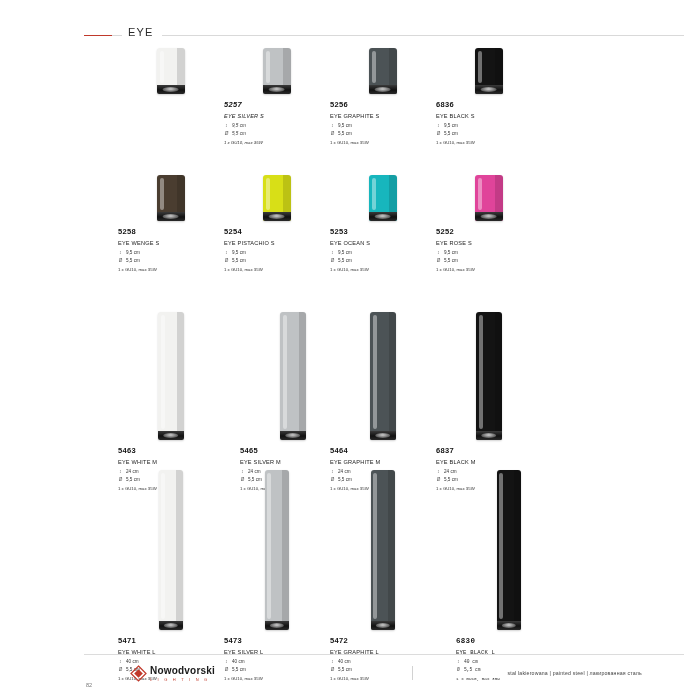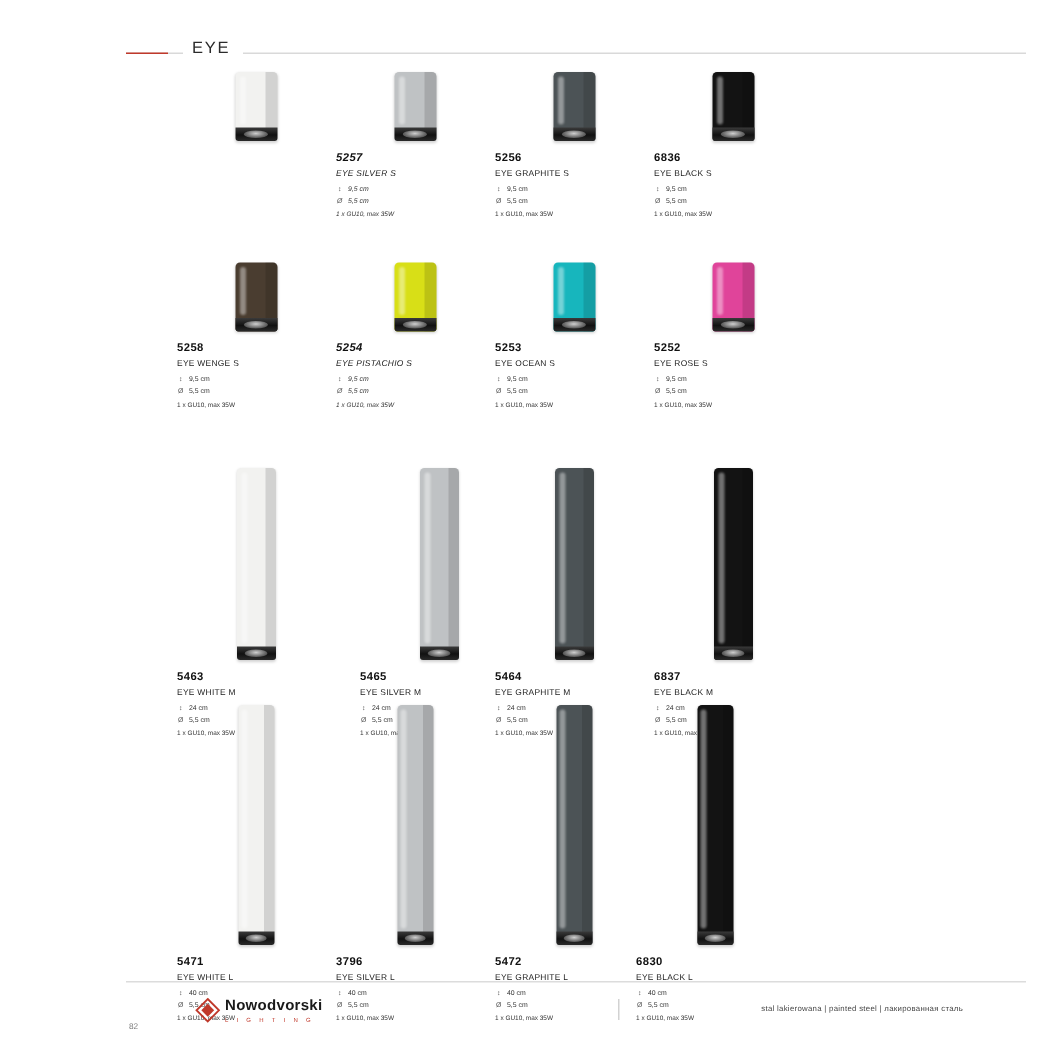--- a/index.html
+++ b/index.html
@@ -314,21 +314,21 @@
               <span class="sym">↕</span>
               <span>9,5 cm</span>
             </div>
             <div class="spec">
               <span class="sym">Ø</span>
               <span>5,5 cm</span>
             </div>
             <div class="power">1 x GU10, max 35W</div>
           </div>
         </div>
-        <div class="cell" style="left: 224px; top: 0px; font-style: italic;">
+        <div class="cell" style="left: 224px; top: 0px;">
           <div class="art" style="height: 46px;">
             <div class="lamp" style="width: 28px; height: 46px; bottom: 0px; background: rgb(216, 223, 23); box-shadow: rgba(0, 0, 0, 0.18) 0px 1px 2px;">
               <div class="shade"></div>
               <div class="gloss"></div>
               <div class="cap"></div>
             </div>
           </div>
           <div class="info" style="position: relative; margin-top: 6px;">
             <div class="code">5254</div>
             <div class="name">EYE PISTACHIO S</div>
@@ -503,21 +503,21 @@
         </div>
         <div class="cell" style="left: 224px; top: 0px;">
           <div class="art" style="height: 160px;">
             <div class="lamp" style="width: 24px; height: 160px; bottom: 0px; background: rgb(191, 194, 196); box-shadow: rgba(0, 0, 0, 0.18) 0px 1px 2px;">
               <div class="shade"></div>
               <div class="gloss"></div>
               <div class="cap"></div>
             </div>
           </div>
           <div class="info" style="position: relative; margin-top: 6px;">
-            <div class="code">3796</div>
+            <div class="code">5473</div>
             <div class="name">EYE SILVER L</div>
             <div class="spec">
               <span class="sym">↕</span>
               <span>40 cm</span>
             </div>
             <div class="spec">
               <span class="sym">Ø</span>
               <span>5,5 cm</span>
             </div>
             <div class="power">1 x GU10, max 35W</div>
@@ -538,21 +538,21 @@
               <span class="sym">↕</span>
               <span>40 cm</span>
             </div>
             <div class="spec">
               <span class="sym">Ø</span>
               <span>5,5 cm</span>
             </div>
             <div class="power">1 x GU10, max 35W</div>
           </div>
         </div>
-        <div class="cell" style="left: 424px; top: 0px;">
+        <div class="cell" style="left: 456px; top: 0px; font-family: Liberation Mono, monospace;">
           <div class="art" style="height: 160px;">
             <div class="lamp" style="width: 24px; height: 160px; bottom: 0px; background: rgb(19, 19, 19); box-shadow: rgba(0, 0, 0, 0.18) 0px 1px 2px;">
               <div class="shade"></div>
               <div class="gloss"></div>
               <div class="cap"></div>
             </div>
           </div>
           <div class="info" style="position: relative; margin-top: 6px;">
             <div class="code">6830</div>
             <div class="name">EYE BLACK L</div>

